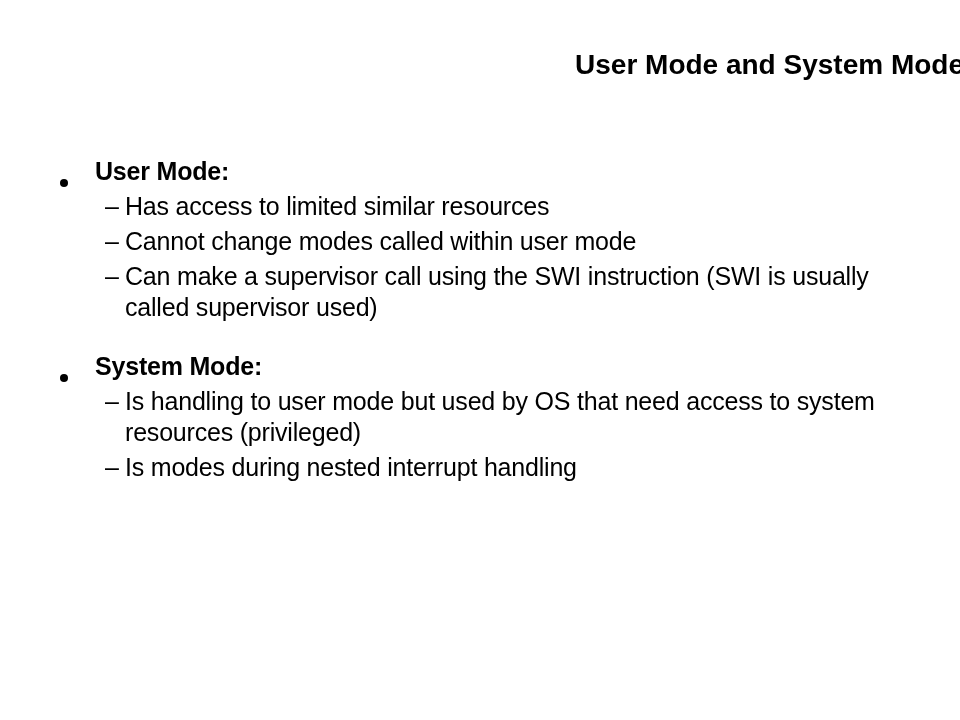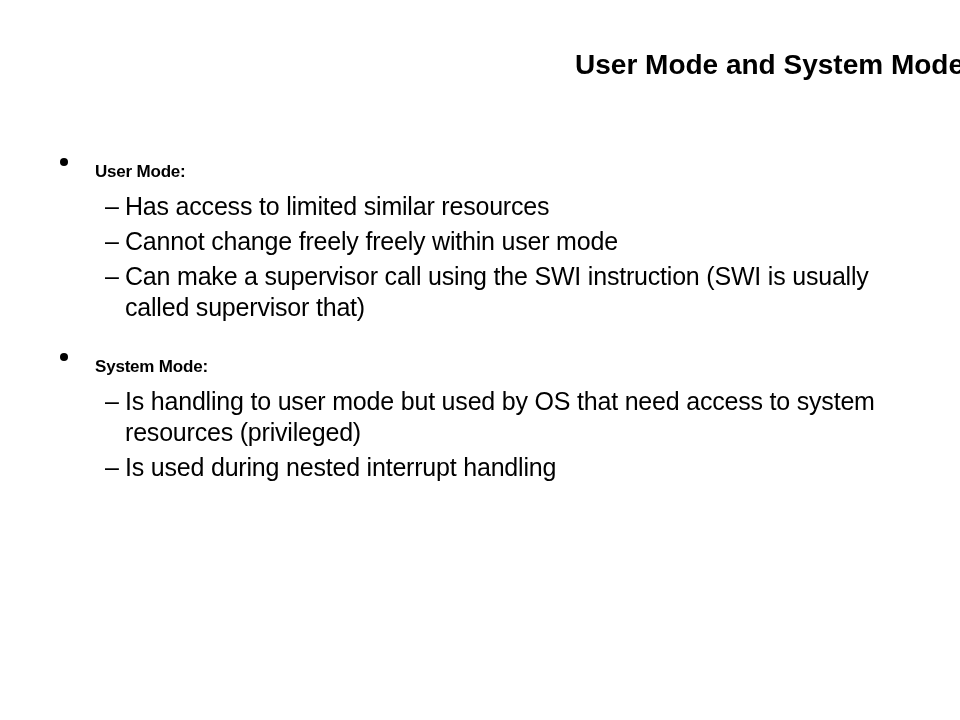--- a/index.html
+++ b/index.html
@@ -33,22 +33,22 @@
     position: absolute;
     top: 156px;
     left: 60px;
     width: 840px;
   }
   .group + .group {
     margin-top: 28px;
   }
   .group-heading {
     display: flex;
-    align-items: flex-start;
-    font-size: 17px;
+    align-items: flex-end;
+    font-size: 25px;
     font-weight: bold;
     line-height: 31px;
     letter-spacing: -0.2px;
   }
   .bullet-dot {
     flex: 0 0 auto;
     width: 8px;
     height: 8px;
     border-radius: 50%;
     background: #000000;
@@ -86,37 +86,37 @@
       <div class="group-heading">
         <span class="bullet-dot"></span>
         <span>User Mode:</span>
       </div>
       <div class="sub-item">
         <span class="sub-dash">–</span>
         <span class="sub-text">Has access to limited similar resources</span>
       </div>
       <div class="sub-item">
         <span class="sub-dash">–</span>
-        <span class="sub-text">Cannot change freely freely within user mode</span>
+        <span class="sub-text">Cannot change modes called within user mode</span>
       </div>
       <div class="sub-item">
         <span class="sub-dash">–</span>
-        <span class="sub-text">Can make a supervisor call using the SWI instruction (SWI is usually called supervisor that)</span>
+        <span class="sub-text">Can make a supervisor call using the SWI instruction (SWI is usually called supervisor used)</span>
       </div>
     </section>
 
     <section class="group">
       <div class="group-heading">
         <span class="bullet-dot"></span>
         <span>System Mode:</span>
       </div>
       <div class="sub-item">
         <span class="sub-dash">–</span>
         <span class="sub-text">Is handling to user mode but used by OS that need access to system resources (privileged)</span>
       </div>
       <div class="sub-item">
         <span class="sub-dash">–</span>
-        <span class="sub-text">Is used during nested interrupt handling</span>
+        <span class="sub-text">Is modes during nested interrupt handling</span>
       </div>
     </section>
 
   </div>
 </div>
 
 </body></html>

